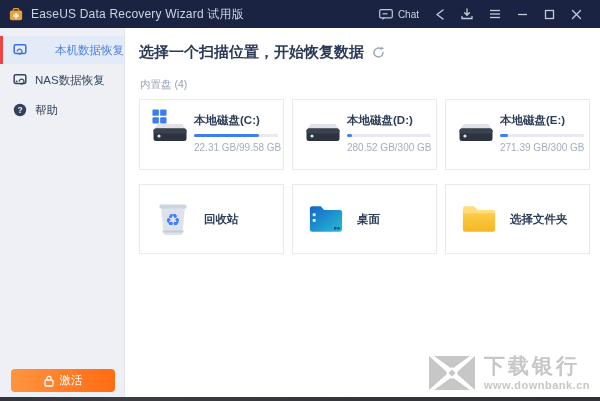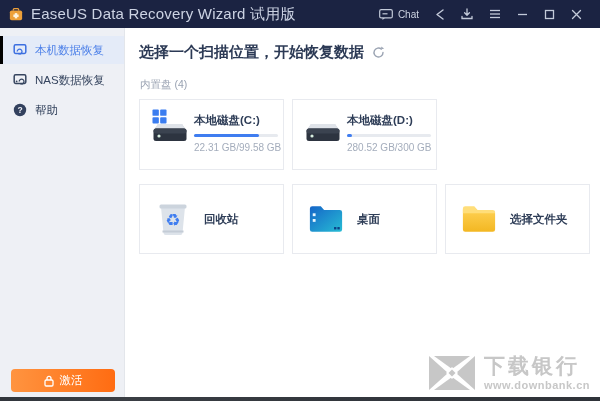--- a/index.html
+++ b/index.html
@@ -3,34 +3,34 @@
 <meta charset="utf-8">
 <style>
   * { margin:0; padding:0; box-sizing:border-box; }
   html,body { width:600px; height:401px; }
   body { font-family:"Liberation Sans", sans-serif; background:#fff; }
   .window { width:600px; height:401px; display:flex; flex-direction:column; overflow:hidden; position:relative; background:#fff; }
 
   
   .titlebar { height:28px; background:#1b2342; display:flex; align-items:center; padding:0 10px 0 8px; flex:0 0 28px; }
   .tb-logo { width:14px; height:14px; margin:0 8px 0 1px; flex:0 0 auto; }
-  .tb-title { font-size:15px; color:#ccd3e3; letter-spacing:.2px; white-space:nowrap; }
+  .tb-title { font-size:12px; color:#ccd3e3; letter-spacing:.2px; white-space:nowrap; }
   .tb-right { margin-left:auto; display:flex; align-items:center; }
   .tb-btn { display:flex; align-items:center; justify-content:center; height:44px; padding:0 8px; color:#c3cad9; cursor:pointer; }
   .tb-btn svg { display:block; }
   .tb-chat { gap:5px; font-size:10px; color:#cdd4e2; }
 
   
   .app-body { flex:1 1 auto; display:flex; min-height:0; }
 
   
   .sidebar { width:125px; flex:0 0 125px; background:#eef0f5; border-right:1px solid #e3e6eb; position:relative; padding-top:8px; }
   .nav-item { height:28px; display:flex; align-items:center; gap:8px; padding-left:13px; font-size:11.5px; color:#36455f; cursor:pointer; margin-bottom:2px; }
   .nav-item .nicon { width:14px; height:14px; flex:0 0 auto; display:flex; align-items:center; justify-content:center; color:#36455f; }
-  .nav-item.selected { background:#e4ebf8; border-left:3px solid #000000; padding-left:10px; color:#4b7fe8; }
+  .nav-item.selected { background:#e4ebf8; border-left:3px solid #ef4444; padding-left:10px; color:#4b7fe8;justify-content:space-between; }
   .nav-item.selected .nicon { color:#3c6fe0; }
   .activate-btn { position:absolute; left:11px; bottom:5px; width:104px; height:23px; border:none; border-radius:4px;
     background:linear-gradient(90deg,#ff9440,#ff6c12); color:#fff; font-size:11.5px; display:flex; align-items:center; justify-content:center; gap:6px; cursor:pointer; font-family:inherit; }
 
   
   .main { flex:1 1 auto; background:#fff; position:relative; padding:15px 0 0 14px; min-width:0; }
   .main-header { display:flex; align-items:center; gap:8px; }
   .main-title { font-size:15px; font-weight:700; color:#2c3a55; }
   .refresh-icon { color:#9aa3b2; cursor:pointer; display:flex; }
   .section-label { font-size:10.5px; color:#98a1b1; margin:14px 0 7px 1px; }
@@ -210,20 +210,38 @@
           </div>
           <div class="drive-body">
             <div class="drive-name">本地磁盘(D:)</div>
             <div class="bar">
                 <div class="bar-fill" style="width: 6.5%;"></div>
               </div>
             <div class="drive-size">280.52 GB/300 GB</div>
           </div>
         </div>
 
+        <div class="card drive-card">
+          <div class="drive-icon-wrap">
+            <svg width="40" height="30" viewBox="0 0 40 30">
+              <path d="M8 9 L32 9 L36 15 L4 15 Z" fill="#ccd1d9"></path>
+              <path d="M8 9 L32 9 L35 13.5 L5 13.5 Z" fill="#dfe3e9"></path>
+              <rect x="3.5" y="13.5" width="33" height="12.5" rx="2.5" fill="#2d3440"></rect>
+              <rect x="3.5" y="13.5" width="33" height="5" rx="2.5" fill="#3b4350"></rect>
+              <circle cx="9" cy="21" r="1.6" fill="#d8efe0"></circle>
+            </svg>
+          </div>
+          <div class="drive-body">
+            <div class="drive-name">本地磁盘(E:)</div>
+            <div class="bar">
+                <div class="bar-fill" style="width: 9.5%;"></div>
+              </div>
+            <div class="drive-size">271.39 GB/300 GB</div>
+          </div>
+        </div>
       </div>
 
       <div class="row-gap"></div>
 
 
 
       <div class="card-grid">
         <div class="card loc-card">
           <span class="loc-icon">
             <svg width="32" height="36" viewBox="0 0 32 36">

